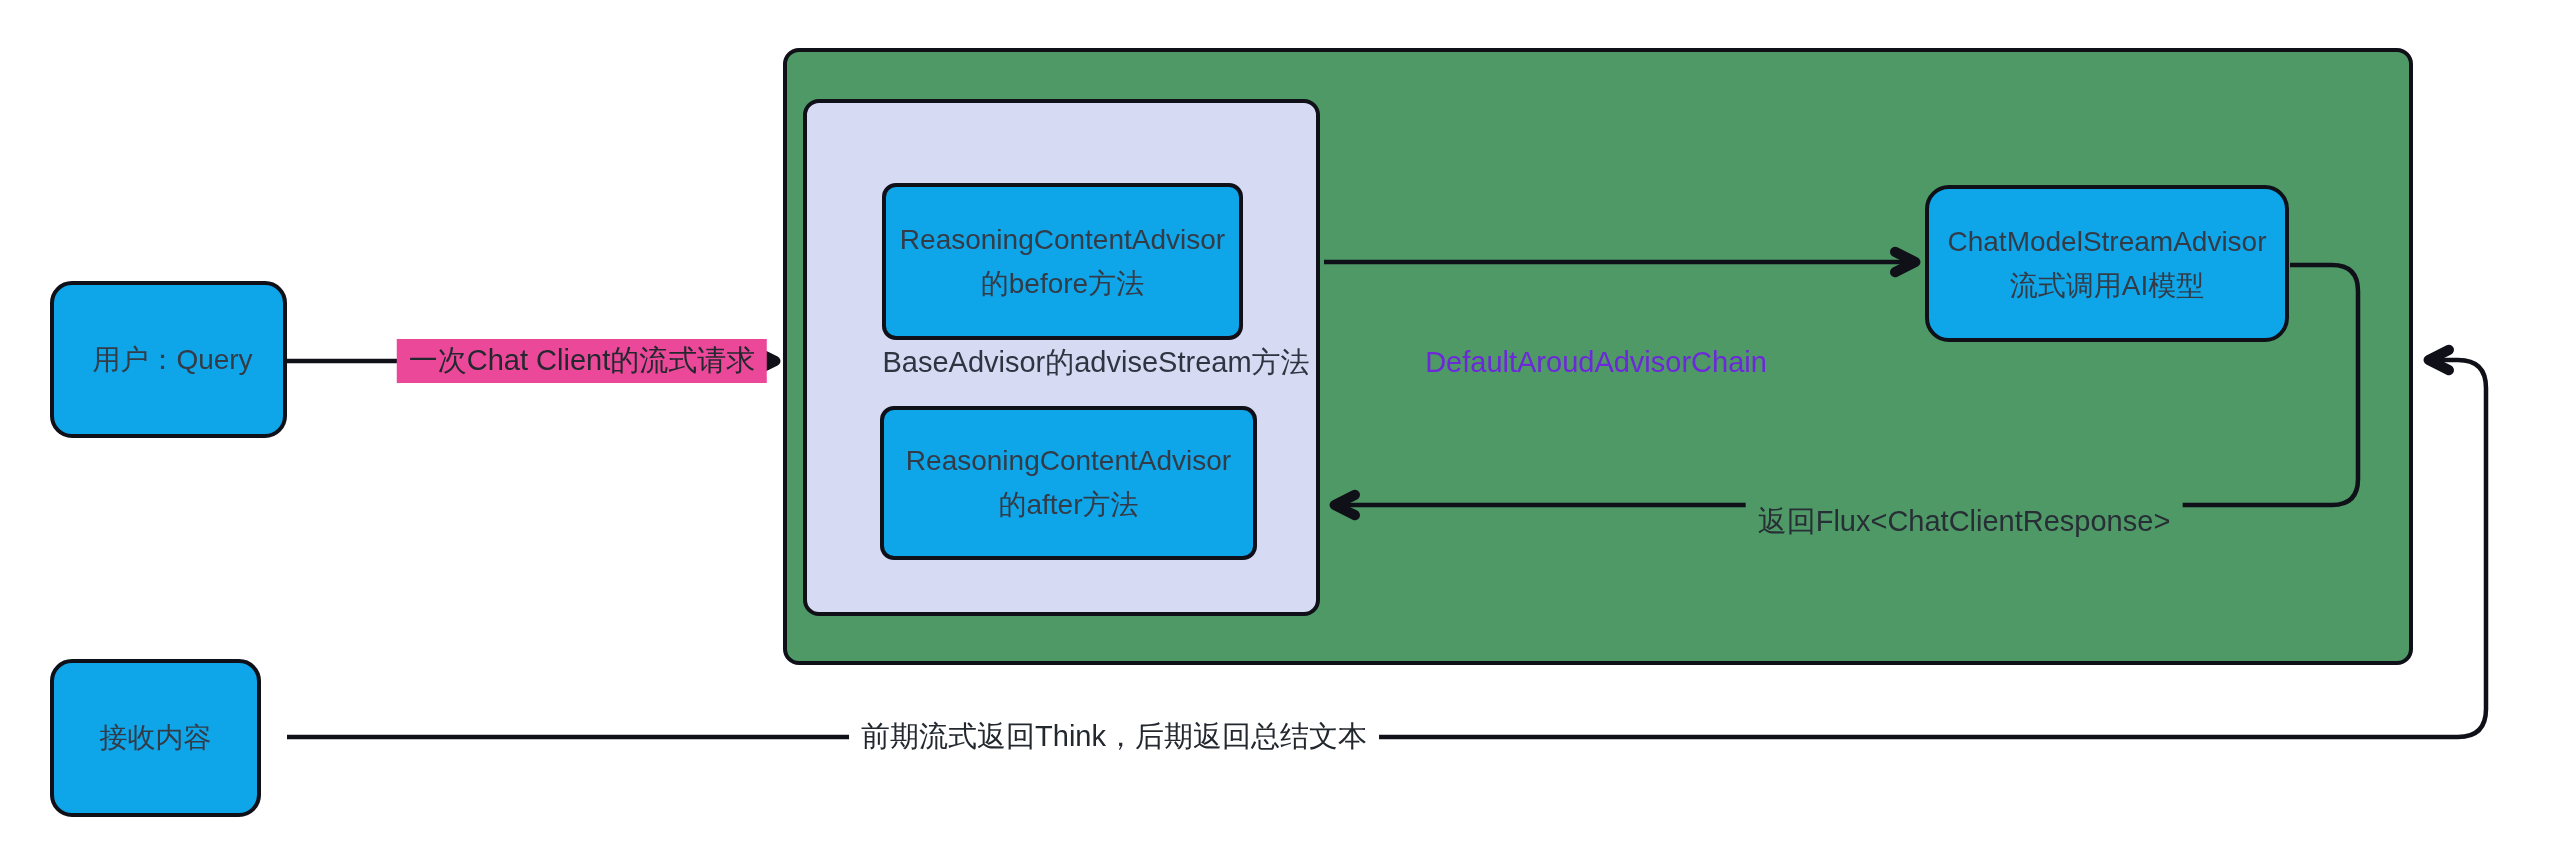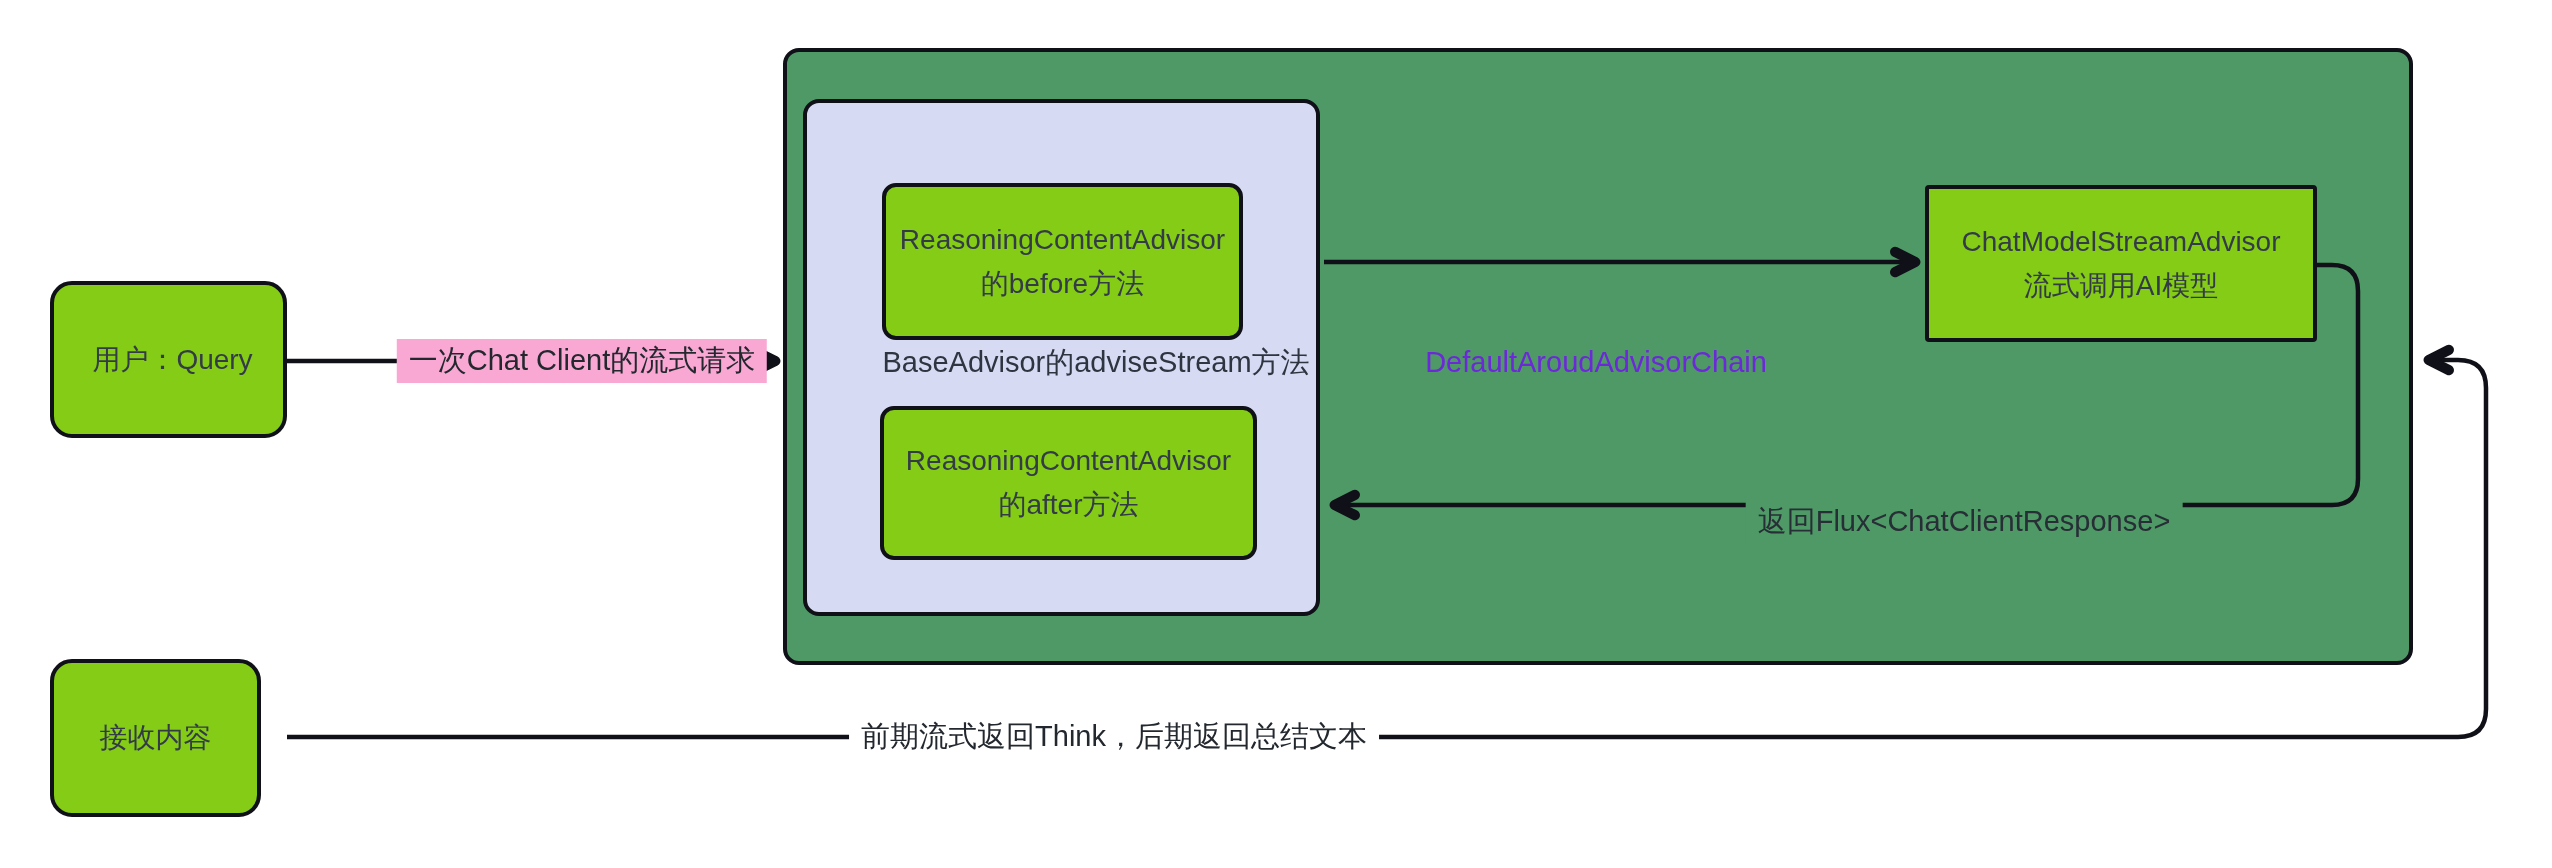--- a/index.html
+++ b/index.html
@@ -11,48 +11,48 @@
     overflow:hidden;
   }
   
   #connectors{position:absolute;left:0;top:0;width:2552px;height:868px;z-index:2;}
   #connectors path{fill:none;stroke:#101018;stroke-width:4.5px;}
   
   .box{
     position:absolute;
     box-sizing:border-box;
     border:4px solid #101018;
-    background:#84cc16;
+    background:#0ea5e9;
     color:#333b47;
     display:flex;flex-direction:column;
     align-items:center;justify-content:center;
     text-align:center;
     font-size:28px;line-height:44px;
     z-index:3;
   }
   .container-box{position:absolute;box-sizing:border-box;border:4px solid #101018;z-index:1;}
   
   #green-box {left:783px;top:48px;width:1630px;height:617px;background:#4f9966;border-radius:16px;}
   #purple-box{left:803px;top:99px;width:517px;height:517px;background:#d6daf3;border-radius:16px;}
   #user-box   {left:50px; top:281px;width:237px;height:157px;border-radius:22px;padding-left:8px;}
   #receive-box{left:50px; top:659px;width:211px;height:158px;border-radius:22px;}
   #before-box {left:882px;top:183px;width:361px;height:157px;border-radius:14px;}
   #after-box  {left:880px;top:406px;width:377px;height:154px;border-radius:14px;}
-  #chatmodel-box{left:1925px;top:185px;width:392px;height:157px;border-radius:4px;}
+  #chatmodel-box{left:1925px;top:185px;width:364px;height:157px;border-radius:24px;}
   
   .flabel{
     position:absolute;z-index:4;
     transform:translate(-50%,-50%);
     white-space:nowrap;
     font-size:29px;color:#23282f;
     padding:2px 12px;
   }
   #label-base-advisor{left:1061px;top:363px;background:transparent;color:#2e3540;padding:0;margin-left:35px;}
   #label-chain{left:1596px;top:362px;background:transparent;color:#6d28d9;padding:0;}
-  #label-request{left:582px;top:361px;background:#f9a8d4;}
+  #label-request{left:582px;top:361px;background:#ec4899;}
   #label-flux{left:1964px;top:506px;background:#4f9966;color:#272e36;margin-top:16px;}
   #label-stream-back{left:1114px;top:737px;background:#ffffff;}
 </style>
 </head>
 <body>
 
 <div id="canvas">
 
   <div id="green-box" class="container-box"></div>
 

